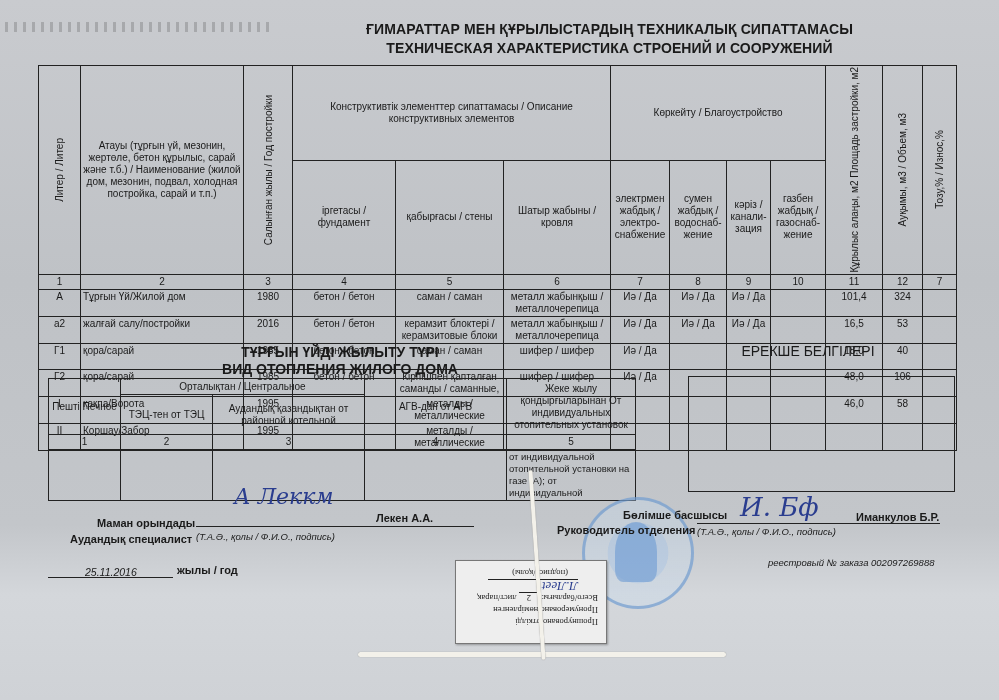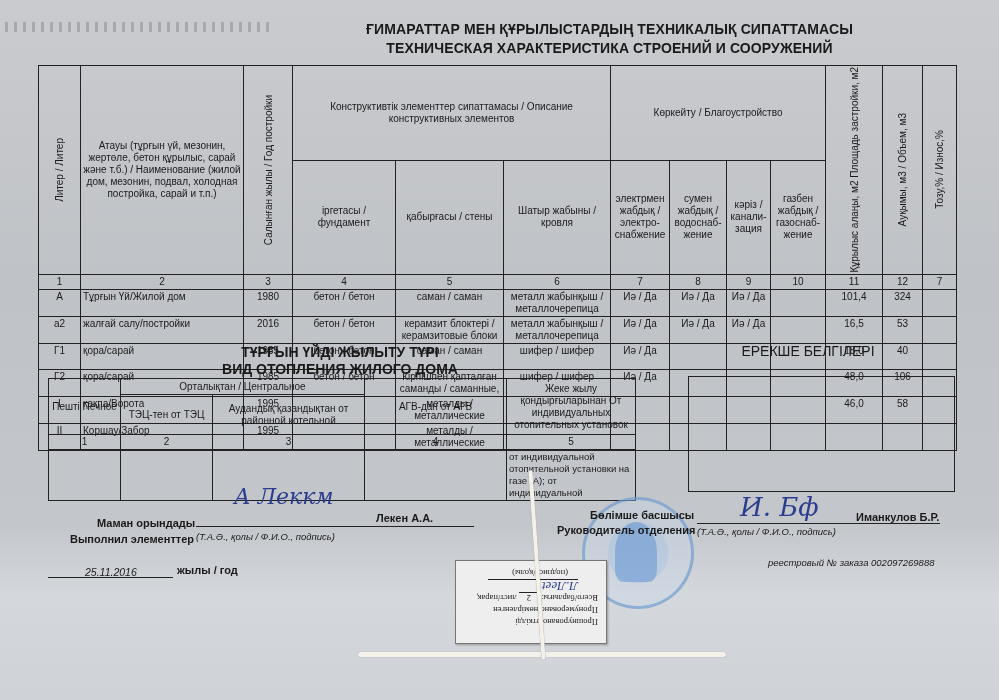--- a/index.html
+++ b/index.html
@@ -237,33 +237,33 @@
           <td></td>
       <td class="left" style="vertical-align:top;font-size:9.5px;overflow:hidden">от индивидуальной отопительной установки на газе (А); от индивидуальной</td>
     </tr>
   </tbody>
     </table>
 
   <div class="special-title" style="top:343px">ЕРЕКШЕ БЕЛГІЛЕРІ</div>
   <div class="special-box"></div>
 
   <div class="sig-label" style="left:97px;top:517px">Маман орындады</div>
-  <div class="sig-label" style="left:70px;top:533px">Выполнил элементтер</div>
+  <div class="sig-label" style="left:70px;top:533px">Аудандық специалист</div>
   <div class="sig-line" style="left:196px;top:526px;width:278px"></div>
   <div class="sig-scrawl" style="left:234px;top:484px">А Леккм</div>
   <div class="sig-label" style="left:376px;top:512px">Лекен А.А.</div>
   <div class="small" style="left:196px;top:531px">(Т.А.Ә., қолы / Ф.И.О., подпись)</div>
 
   <div class="sig-line" style="left:48px;top:577px;width:125px"></div>
   <div class="small" style="left:85px;top:566px;font-size:10.5px">25.11.2016</div>
   <div class="sig-label" style="left:177px;top:564px">жылы / год</div>
 
   <div class="seal"></div>
 
-  <div class="sig-label" style="left:590px;top:509px">Бөлімше басшысы</div>
+  <div class="sig-label" style="left:623px;top:509px">Бөлімше басшысы</div>
   <div class="sig-label" style="left:557px;top:524px">Руководитель отделения</div>
   <div class="sig-line" style="left:697px;top:523px;width:243px"></div>
   <div class="sig-scrawl" style="left:740px;top:492px;font-size:26px">И. Бф</div>
   <div class="sig-label" style="left:856px;top:511px">Иманкулов Б.Р.</div>
   <div class="small" style="left:697px;top:526px">(Т.А.Ә., қолы / Ф.И.О., подпись)</div>
   <div class="small" style="left:768px;top:557px">реестровый № заказа 002097269888</div>
 
   <div class="label-card">
     <div class="label-inner">
       <div>Прошнуровано/откiлдi</div>

